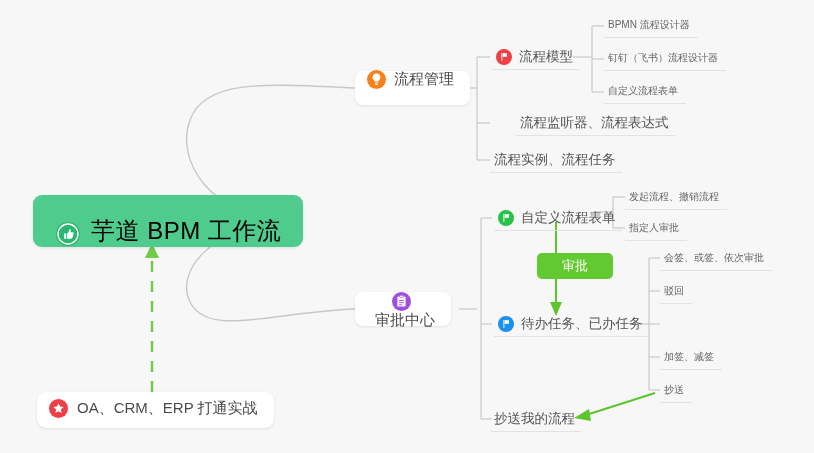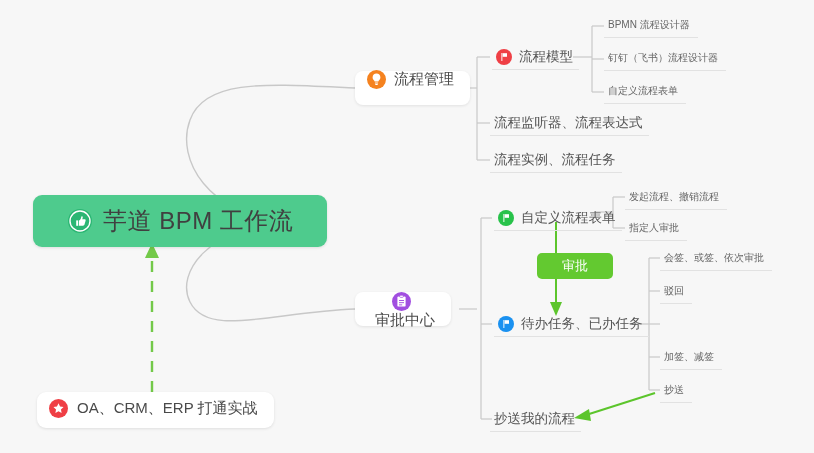--- a/index.html
+++ b/index.html
@@ -10,27 +10,28 @@
     overflow:hidden;
   }
   #canvas{position:relative;width:814px;height:453px;}
   svg.edges{position:absolute;left:0;top:0;width:814px;height:453px;pointer-events:none;}
 
   
   .node{position:absolute;display:flex;align-items:center;box-sizing:border-box;white-space:nowrap;}
 
   .root{
     background:#4ecb8d;
-    color:#404040;
+    color:#000000;
     border-radius:9px;
-    padding:0 34px;
+    padding:0 22px;
     height:52px;
     font-size:24px;
     box-shadow:0 1px 3px rgba(0,0,0,.10);
     letter-spacing:.5px;
+    align-items:flex-end;
   }
   .root .label{margin-left:10px;}
 
   .branch{
     background:#ffffff;
     border-radius:8px;
     height:34px;
     padding:0 16px 18px 12px;
     font-size:15px;
     color:#4a4a4a;
@@ -178,21 +179,21 @@
   <div class="node leaf" style="left:604px;top:13px;">
     <span class="label">BPMN 流程设计器</span>
   </div>
   <div class="node leaf" style="left:604px;top:46px;">
     <span class="label">钉钉（飞书）流程设计器</span>
   </div>
   <div class="node leaf" style="left:604px;top:79px;">
     <span class="label">自定义流程表单</span>
   </div>
 
-  <div class="node sub noicon" style="left:490px;top:110px;">
+  <div class="node sub noicon" style="left:516px;top:110px;">
     <span class="label">流程监听器、流程表达式</span>
   </div>
   <div class="node sub noicon" style="left:490px;top:147px;">
     <span class="label">流程实例、流程任务</span>
   </div>
 
   <div class="node branch" style="left:355px;top:292px;flex-direction:column;">
     <span class="ico">
       <svg width="19" height="19" viewBox="0 0 19 19">
         <circle cx="9.5" cy="9.5" r="9.5" fill="#a14ee0"></circle>

